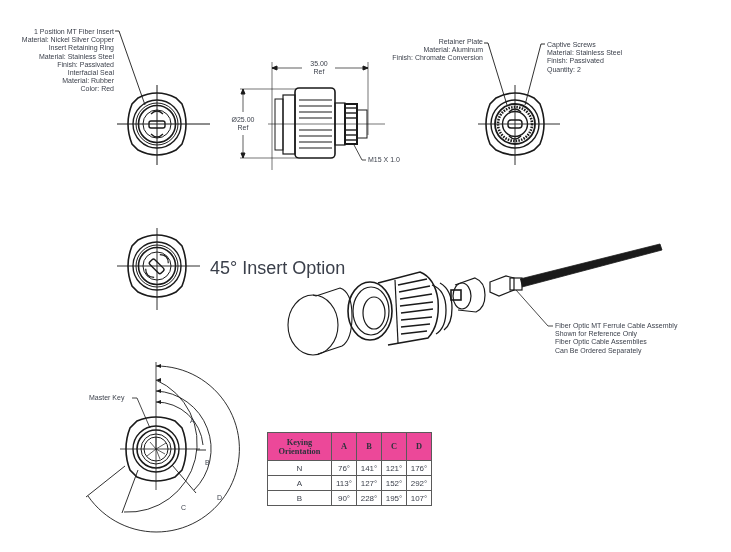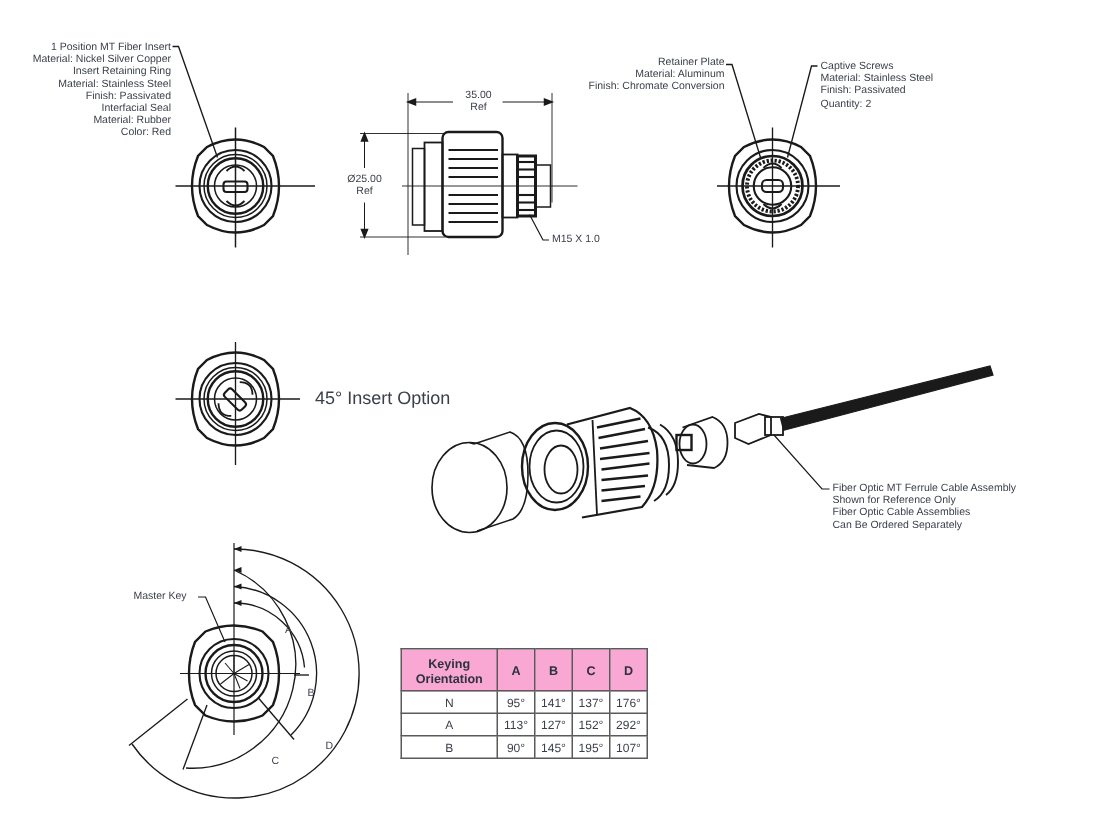--- a/index.html
+++ b/index.html
@@ -1,25 +1,25 @@
 <!DOCTYPE html>
 <html><head>
 <meta charset="utf-8">
 <style>
   html, body { margin:0; padding:0; background:#ffffff; }
   body { width:731px; height:552px; position:relative; overflow:hidden;
          font-family:"Liberation Sans", sans-serif; color:#3a3f4a; }
   .lbl { position:absolute; font-size:7px; line-height:8.2px; color:#3a3f4a; white-space:nowrap; }
   .right { text-align:right; }
   svg.draw { position:absolute; left:0; top:0; }
-  .big { position:absolute; font-size:12px; color:#3a3f4a; white-space:nowrap; }
+  .big { position:absolute; font-size:18px; color:#3a3f4a; white-space:nowrap; }
   table.key { position:absolute; left:267px; top:432px; border-collapse:collapse;
               font-size:8px; color:#3a3f4a; }
   table.key th, table.key td { border:1px solid #5a5a5a; text-align:center; padding:0; }
-  table.key th { background:#f9a8d4; font-weight:bold; height:27px; color:#2d323c; font-size:8.4px; }
+  table.key th { background:#ec4899; font-weight:bold; height:27px; color:#2d323c; font-size:8.4px;font-family:Liberation Serif, serif; }
   table.key td { height:14px; }
   table.key .c0 { width:63px; }
   table.key .cn { width:24px; }
 </style>
 </head>
 <body>
 
 <svg class="draw" width="731" height="552" stroke="#1a1a1a" fill="none" stroke-width="1">
 
   <g>
@@ -232,33 +232,33 @@
       <th class="c0">Keying Orientation</th>
       <th class="cn">A</th>
       <th class="cn">B</th>
       <th class="cn">C</th>
       <th class="cn">D</th>
     </tr>
   </thead>
   <tbody>
     <tr>
       <td>N</td>
-      <td>95°</td>
+      <td>76°</td>
       <td>141°</td>
-      <td>137°</td>
+      <td>121°</td>
       <td>176°</td>
     </tr>
     <tr>
       <td>A</td>
       <td>113°</td>
       <td>127°</td>
       <td>152°</td>
       <td>292°</td>
     </tr>
     <tr>
       <td>B</td>
       <td>90°</td>
-      <td>145°</td>
+      <td>228°</td>
       <td>195°</td>
       <td>107°</td>
     </tr>
   </tbody>
 </table>
 
 </body></html>

